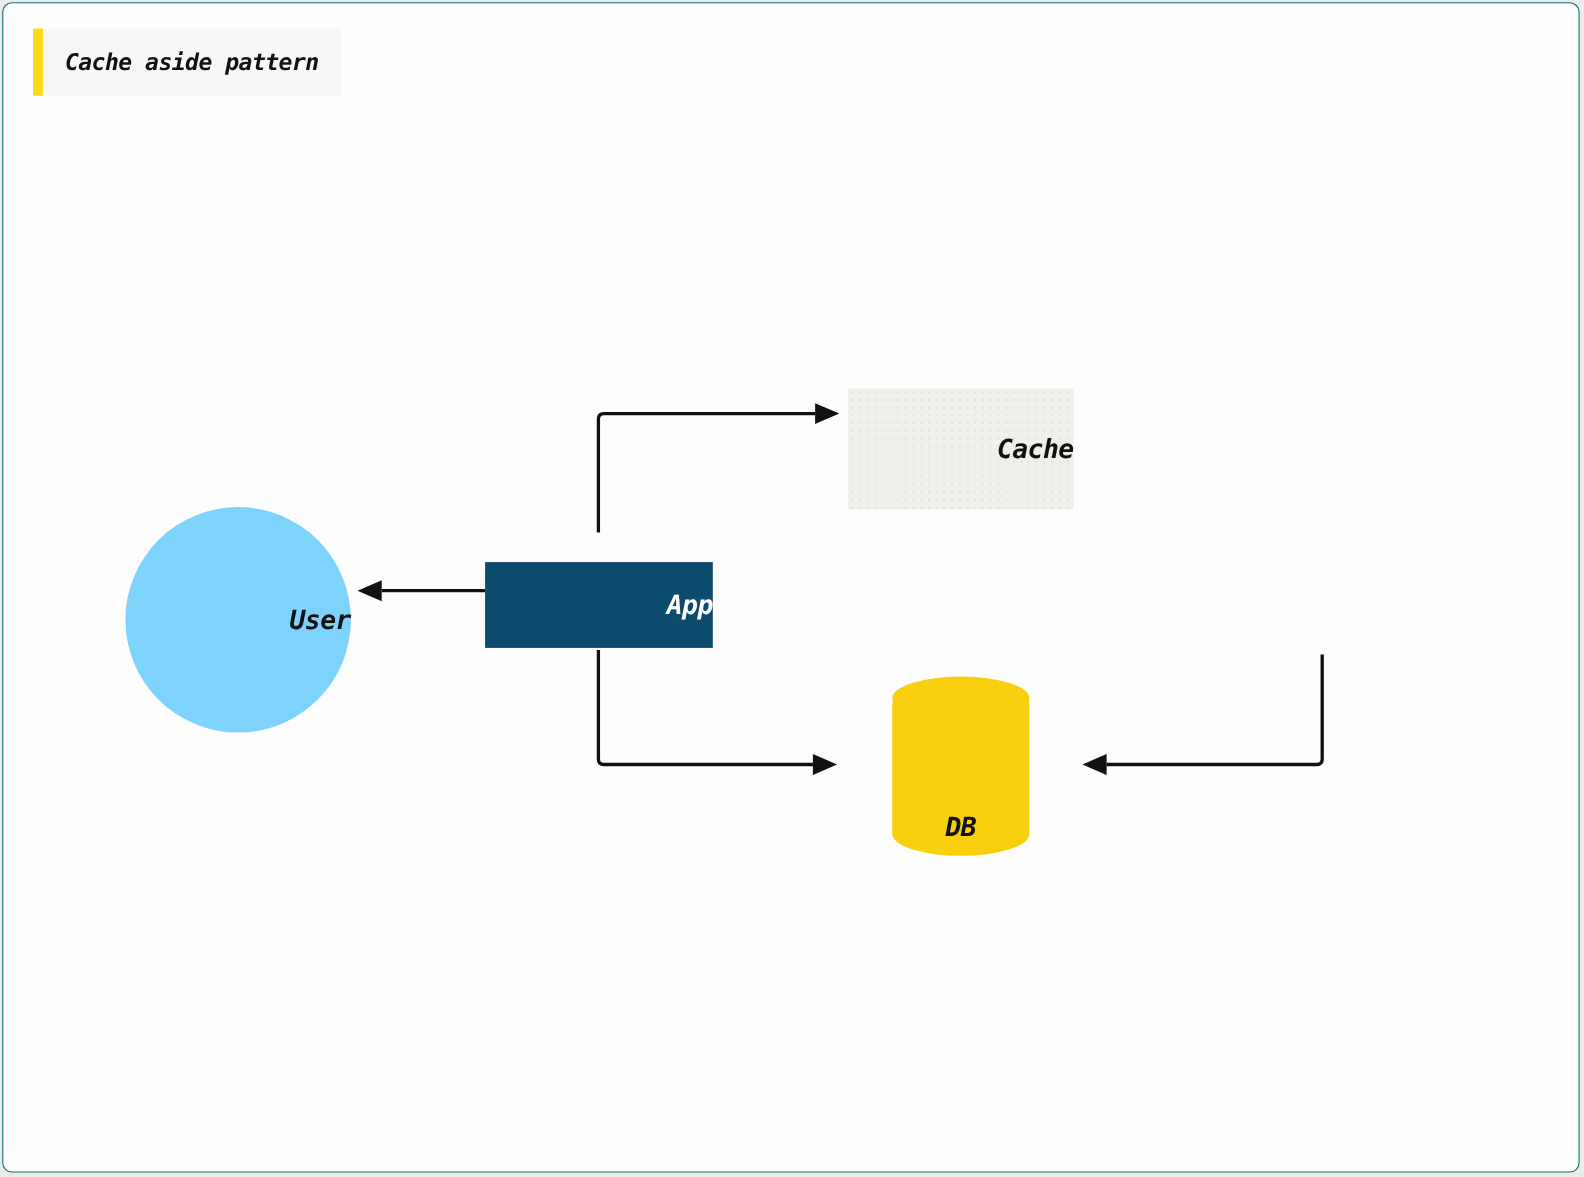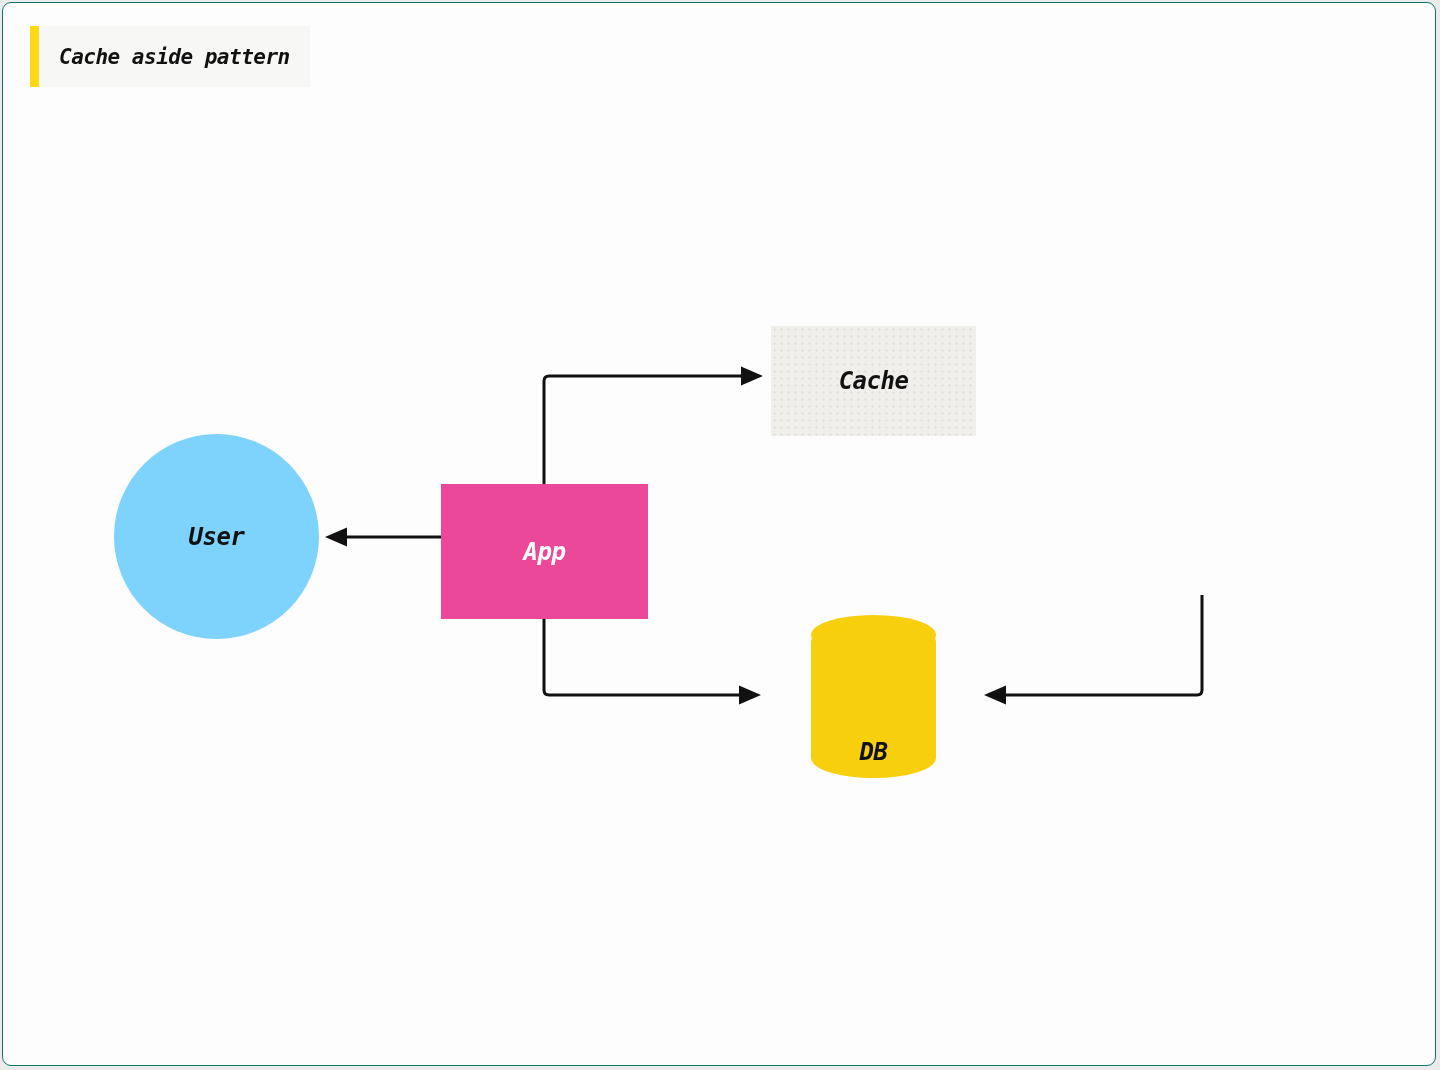--- a/index.html
+++ b/index.html
@@ -43,40 +43,41 @@
     white-space: nowrap;
   }
   .edges {
     position: absolute;
     left: 0; top: 0;
   }
   .node {
     position: absolute;
     display: flex;
     align-items: center;
-    justify-content: center;
+    justify-content: flex-end;
     box-sizing: border-box;
+    margin-top: 27px;
   }
   .label {
     font-size: 24px;
     font-weight: 700;
     color: #111;
     letter-spacing: -0.5px;
     white-space: nowrap;
   }
   .node-user {
     left: 111px; top: 431px;
     width: 205px; height: 205px;
     border-radius: 50%;
     background: #7dd3fc;
   }
   .node-app {
     left: 438px; top: 481px;
-    width: 207px; height: 135px;
-    background: #ec4899;
+    width: 207px; height: 78px;
+    background: #0c4a6e;
   }
   .node-app .label { color: #ffffff; }
   .panel {
     background-color: #f0efec;
     background-image: radial-gradient(#e3e2de 1.1px, transparent 1.1px);
     background-size: 7px 7px;
   }
   .node-cache {
     left: 768px; top: 323px;
     width: 205px; height: 110px;

